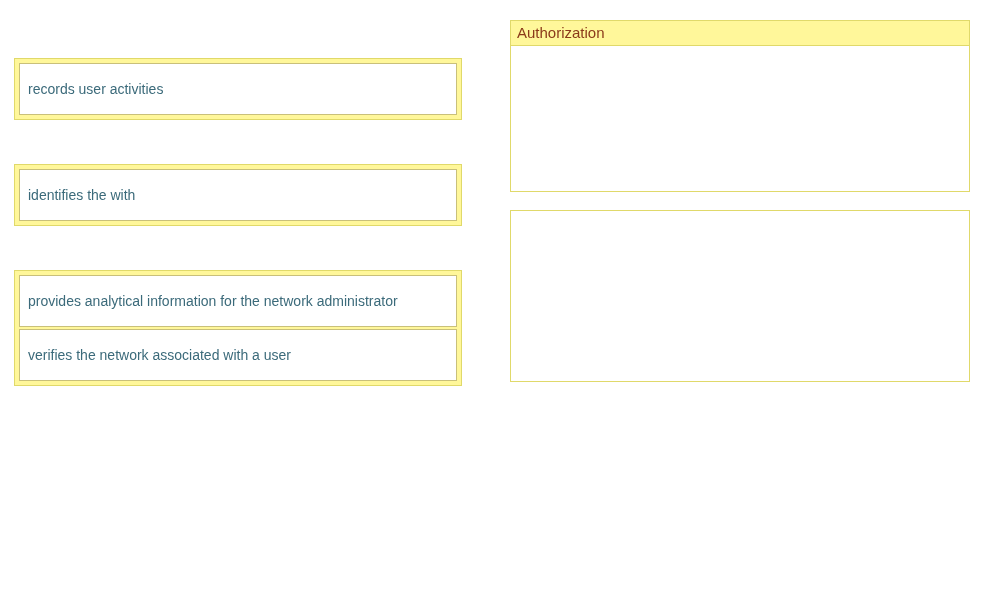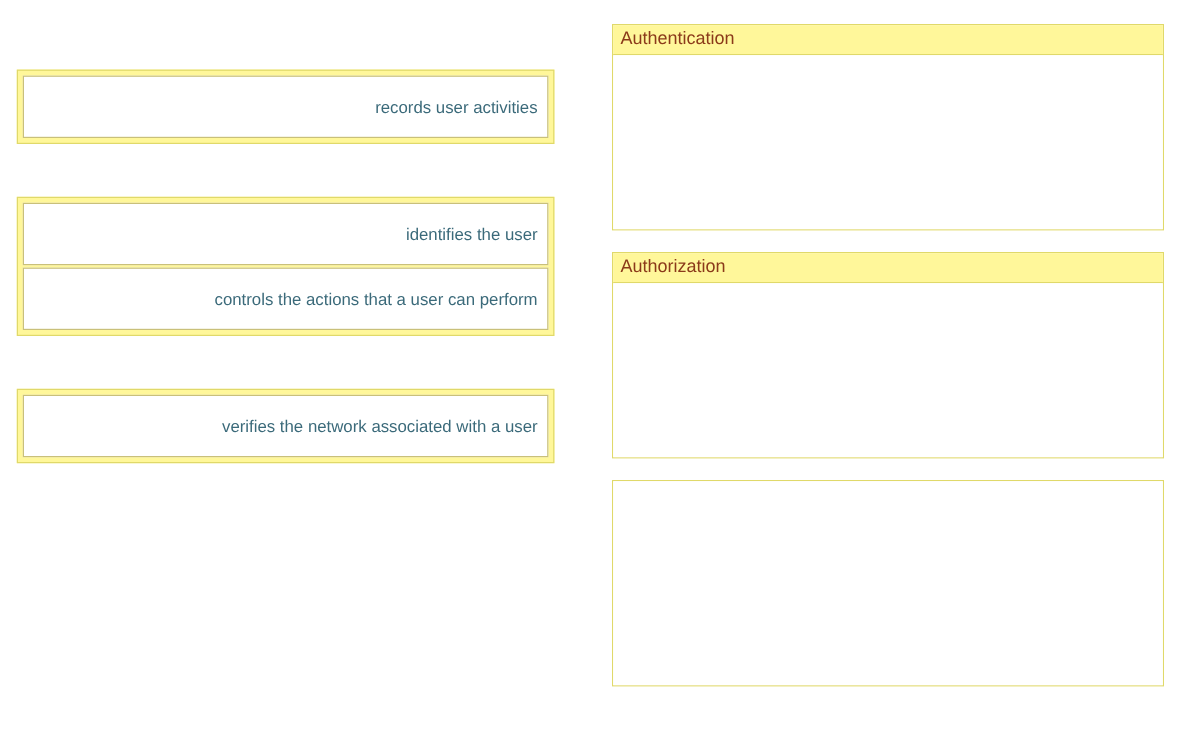--- a/index.html
+++ b/index.html
@@ -30,21 +30,21 @@
       display: flex;
       flex-direction: column;
       gap: 2px;
     }
     .item-card {
       background: #ffffff;
       border: 1px solid #c9c07a;
       height: 52px;
       display: flex;
       align-items: center;
-      justify-content: flex-end;
+      justify-content: flex-start;
       color: #3b6a7a;
       font-size: 14px;
       text-align: center;
       padding: 0 8px;
       cursor: grab;
     }
     .item-card:first-child {
       border-bottom: 1px solid #c9c07a;
     }
     .right-col {
@@ -80,41 +80,37 @@
   <div class="left-col">
 
     <div class="item-group">
       <div class="item-card">
         <span>records user activities</span>
       </div>
     </div>
 
     <div class="item-group">
       <div class="item-card">
-        <span>identifies the user</span>
-      </div>
-      <div class="item-card">
-        <span>controls the actions that a user can perform</span>
+        <span>identifies the with</span>
       </div>
     </div>
 
     <div class="item-group">
+      <div class="item-card">
+        <span>provides analytical information for the network administrator</span>
+      </div>
       <div class="item-card">
         <span>verifies the network associated with a user</span>
       </div>
     </div>
 
   </div>
 
   <div class="right-col">
 
-    <div class="dropzone">
-      <div class="dropzone-header">Authentication</div>
-      <div class="dropzone-body"></div>
-    </div>
 
     <div class="dropzone">
       <div class="dropzone-header">Authorization</div>
       <div class="dropzone-body"></div>
     </div>
 
     <div class="dropzone">
       <div class="dropzone-body"></div>
     </div>
 

